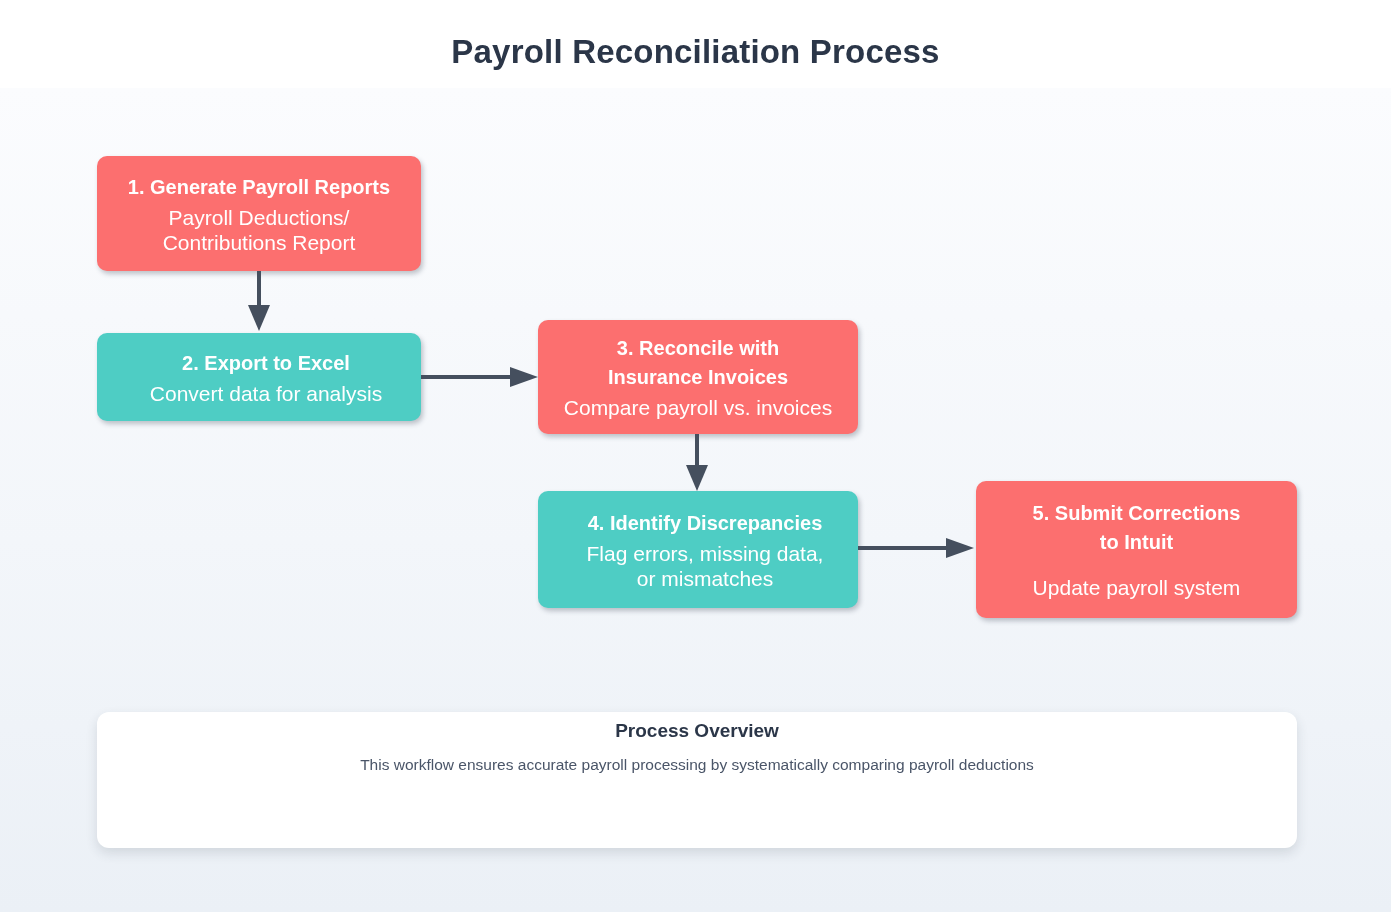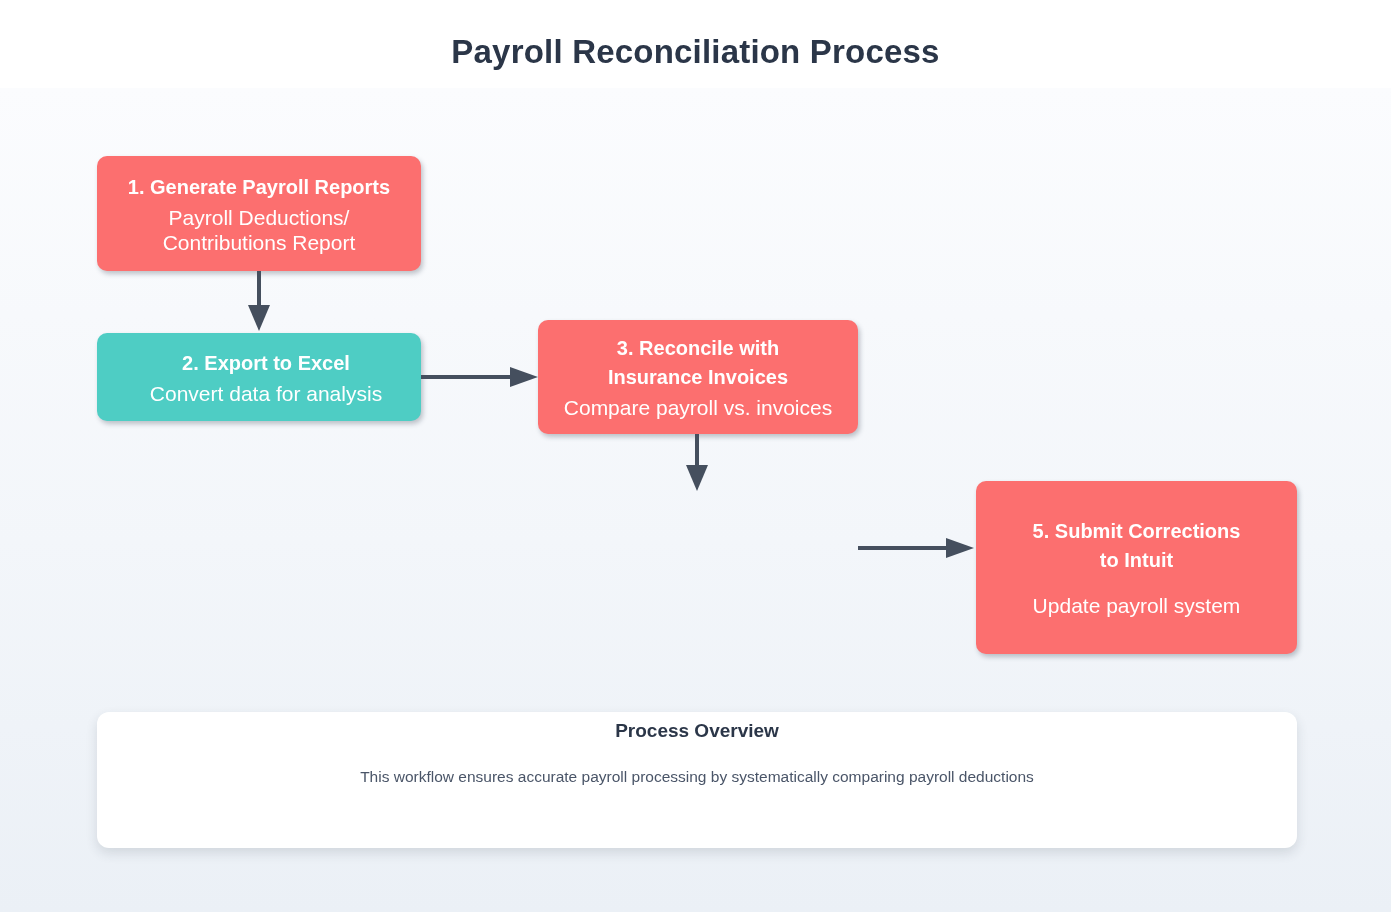--- a/index.html
+++ b/index.html
@@ -84,21 +84,21 @@
   .overview-heading{
     margin-top:8px;
     font-size:19px;
     font-weight:bold;
     color:var(--title-color);
   }
   .overview-line{
     font-size:15.5px;
     color:var(--body-color);
   }
-  .overview-line.first{margin-top:26px;}
+  .overview-line.first{margin-top:14px;}
   .overview-line.second{margin-top:11px;}
 </style>
 </head>
 <body>
 
 <div class="page">
 
   <h1 class="title">Payroll Reconciliation Process</h1>
 
   <div class="canvas">
@@ -140,27 +140,36 @@
       <div class="step-sub">
         <span>Compare payroll vs. invoices</span>
       </div>
     </div>
 
     <div>
       <div class="shaft-v" style="left:695px;top:346px;height:32px;"></div>
       <div class="head-down" style="left:686px;top:377px;"></div>
     </div>
 
+    <div class="step" data-color="teal" style="left:538px;top:403px;width:320px;height:117px;">
+      <div class="step-heading">
+        <span>4. Identify Discrepancies</span>
+      </div>
+      <div class="step-sub">
+        <span>Flag errors, missing data,</span><br>
+        <span>or mismatches</span>
+      </div>
+    </div>
 
     <div>
       <div class="shaft-h" style="left:858px;top:458px;width:90px;"></div>
       <div class="head-right" style="left:946px;top:450px;"></div>
     </div>
 
-    <div class="step gap-lg" data-color="red" style="left:976px;top:393px;width:321px;height:173px;gap:6px;">
+    <div class="step gap-lg" data-color="red" style="left:976px;top:393px;width:321px;height:137px;gap:6px;">
       <div class="step-heading">
         <span>5. Submit Corrections</span><br>
         <span>to Intuit</span>
       </div>
       <div class="step-sub">
         <span>Update payroll system</span>
       </div>
     </div>
 
     <div class="overview-card">

